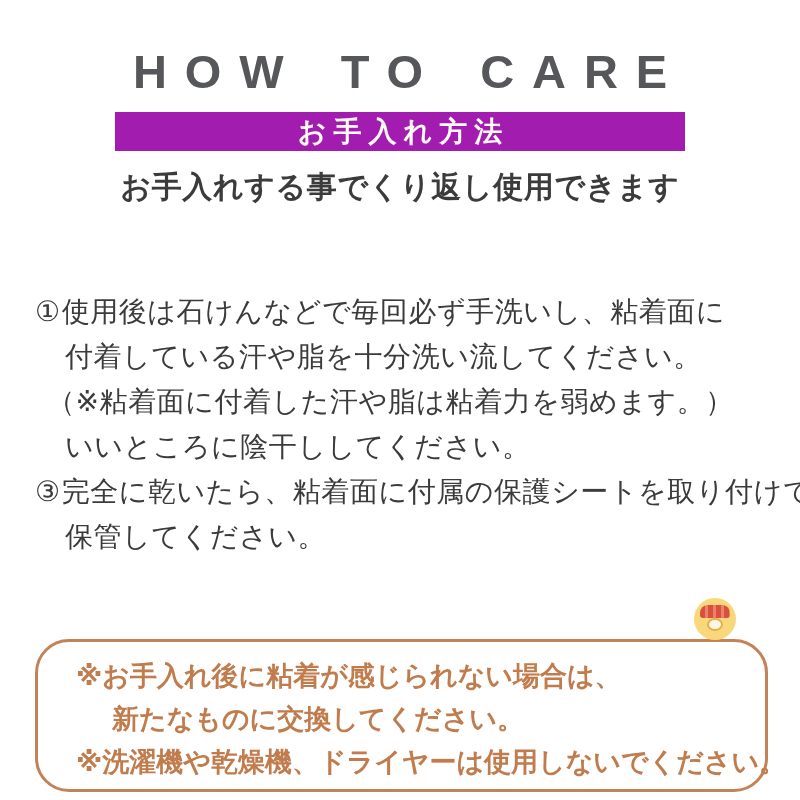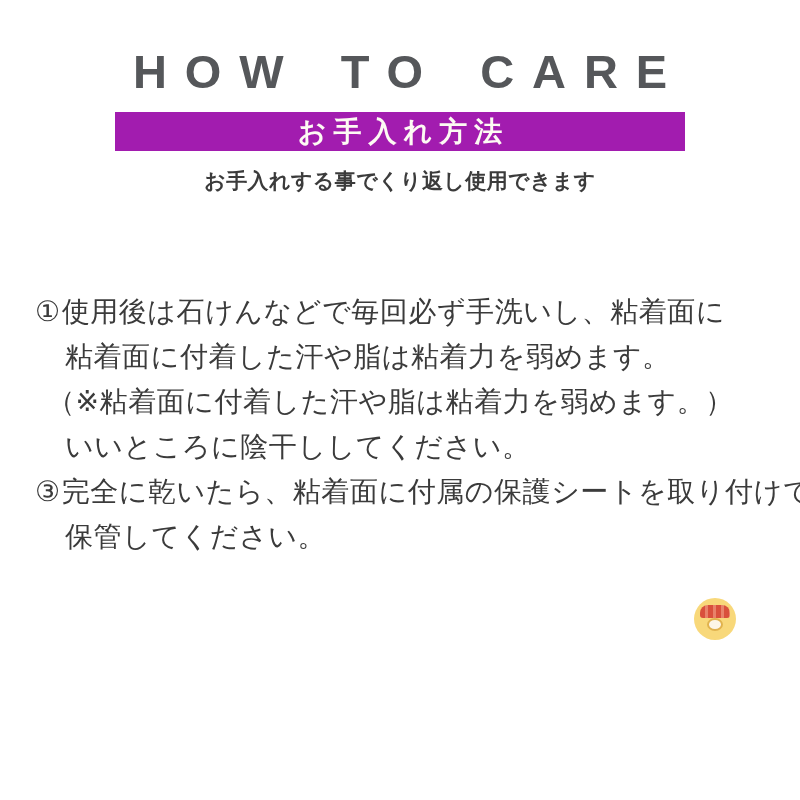--- a/index.html
+++ b/index.html
@@ -36,21 +36,21 @@
     font-weight: bold;
     letter-spacing: 0.25em;
     text-indent: 0.25em;
     line-height: 1;
   }
 
   
   .subtitle {
     margin-top: 16px;
     text-align: center;
-    font-size: 21px;
+    font-size: 30px;
     font-weight: bold;
     color: #3b3b3b;
     letter-spacing: 0.02em;
   }
 
   
   .instructions {
     position: absolute;
     top: 245px;
     left: 35px;
@@ -154,30 +154,35 @@
   <div class="title">HOW TO CARE</div>
 
   <div class="banner">
     <span class="banner-label">お手入れ方法</span>
   </div>
 
   <div class="subtitle">お手入れする事でくり返し使用できます</div>
 
   <div class="instructions">
     <div class="iline first"><span class="inum">①</span><span>使用後は石けんなどで毎回必ず手洗いし、粘着面に</span></div>
-    <div class="iline cont">粘着面に付着した汗や脂は粘着力を弱めます。</div>
+    <div class="iline cont">付着している汗や脂を十分洗い流してください。</div>
     <div class="iline cont-paren">（※粘着面に付着した汗や脂は粘着力を弱めます。）</div>
 
     <div class="iline cont">いいところに陰干ししてください。</div>
 
     <div class="iline first"><span class="inum">③</span><span>完全に乾いたら、粘着面に付属の保護シートを取り付けて</span></div>
     <div class="iline cont">保管してください。</div>
   </div>
 
   <div class="logo">
     <div class="logo-icon">
       <div class="awning"></div>
       <div class="shop-window"></div>
     </div>
   </div>
 
+  <div class="note-box">
+    <div class="nline">※お手入れ後に粘着が感じられない場合は、</div>
+    <div class="nline indent">新たなものに交換してください。</div>
+    <div class="nline">※洗濯機や乾燥機、ドライヤーは使用しないでください。</div>
+  </div>
 
 </div>
 
 </body></html>

